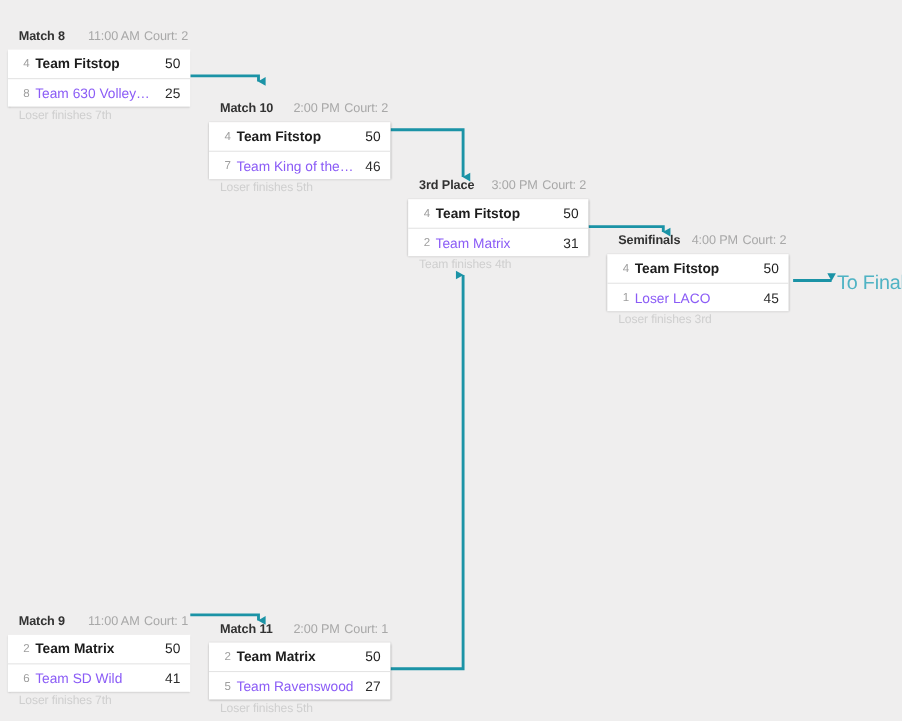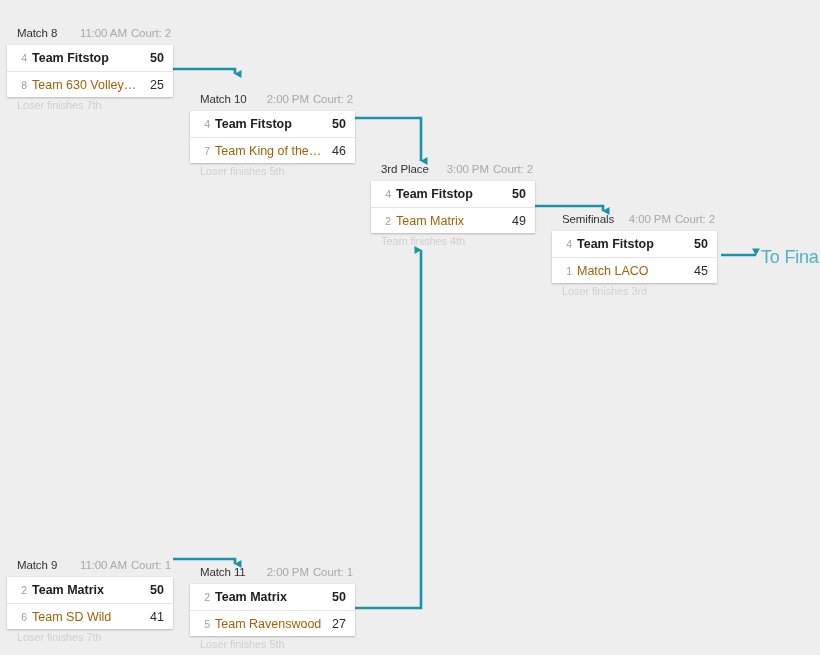--- a/index.html
+++ b/index.html
@@ -37,21 +37,21 @@
   .match-header {
     display: flex;
     align-items: baseline;
     height: 18px;
     padding: 0 2px 0 10px;
     box-sizing: border-box;
     white-space: nowrap;
   }
   .match-title {
     font-size: 11.5px;
-    font-weight: normal;
+    font-weight: bold;
     color: #323232;
     letter-spacing: -0.1px;
   }
   .match-time {
     font-size: 11.5px;
     color: #a8a8a8;
     margin-left: auto;
     padding-right: 4px;
     letter-spacing: -0.1px;
   }
@@ -81,39 +81,39 @@
   .seed {
     font-size: 10.5px;
     color: #9e9e9e;
     width: 11px;
     flex: 0 0 auto;
     text-align: right;
     margin-right: 5px;
   }
   .team-name {
     font-size: 12.5px;
-    color: #a16207;
+    color: #8b5cf6;
     overflow: hidden;
     text-overflow: ellipsis;
     white-space: nowrap;
     flex: 1 1 auto;
   }
   .team-row.winner .team-name {
     font-weight: bold;
     color: #1d1d1d;
   }
   .score {
     font-size: 12.5px;
     color: #2b2b2b;
     flex: 0 0 auto;
     margin-left: 8px;
     text-align: right;
   }
   .team-row.winner .score {
-    font-weight: bold;
+    font-weight: normal;
     color: #1d1d1d;
   }
 
   .loser-note {
     font-size: 11px;
     color: #cfcfcf;
     padding: 2px 0 0 10px;
     white-space: nowrap;
     letter-spacing: -0.1px;
   }
@@ -208,41 +208,41 @@
     </div>
     <div class="match-card">
       <div class="team-row winner">
         <span class="seed">4</span>
         <span class="team-name">Team Fitstop</span>
         <span class="score">50</span>
       </div>
       <div class="team-row divider">
         <span class="seed">2</span>
         <span class="team-name">Team Matrix</span>
-        <span class="score">49</span>
+        <span class="score">31</span>
       </div>
     </div>
     <div class="loser-note">Team finishes 4th</div>
   </div>
 
   <div class="match" style="left:552px; top:213px; width:165px;">
     <div class="match-header">
       <span class="match-title">Semifinals</span>
       <span class="match-time">4:00 PM</span>
       <span class="match-court">Court: 2</span>
     </div>
     <div class="match-card">
       <div class="team-row winner">
         <span class="seed">4</span>
         <span class="team-name">Team Fitstop</span>
         <span class="score">50</span>
       </div>
       <div class="team-row divider">
         <span class="seed">1</span>
-        <span class="team-name">Match LACO</span>
+        <span class="team-name">Loser LACO</span>
         <span class="score">45</span>
       </div>
     </div>
     <div class="loser-note">Loser finishes 3rd</div>
   </div>
 
   <div class="match" style="left:7px; top:517px; width:166px;margin-top:42px;">
     <div class="match-header">
       <span class="match-title">Match 9</span>
       <span class="match-time">11:00 AM</span>

